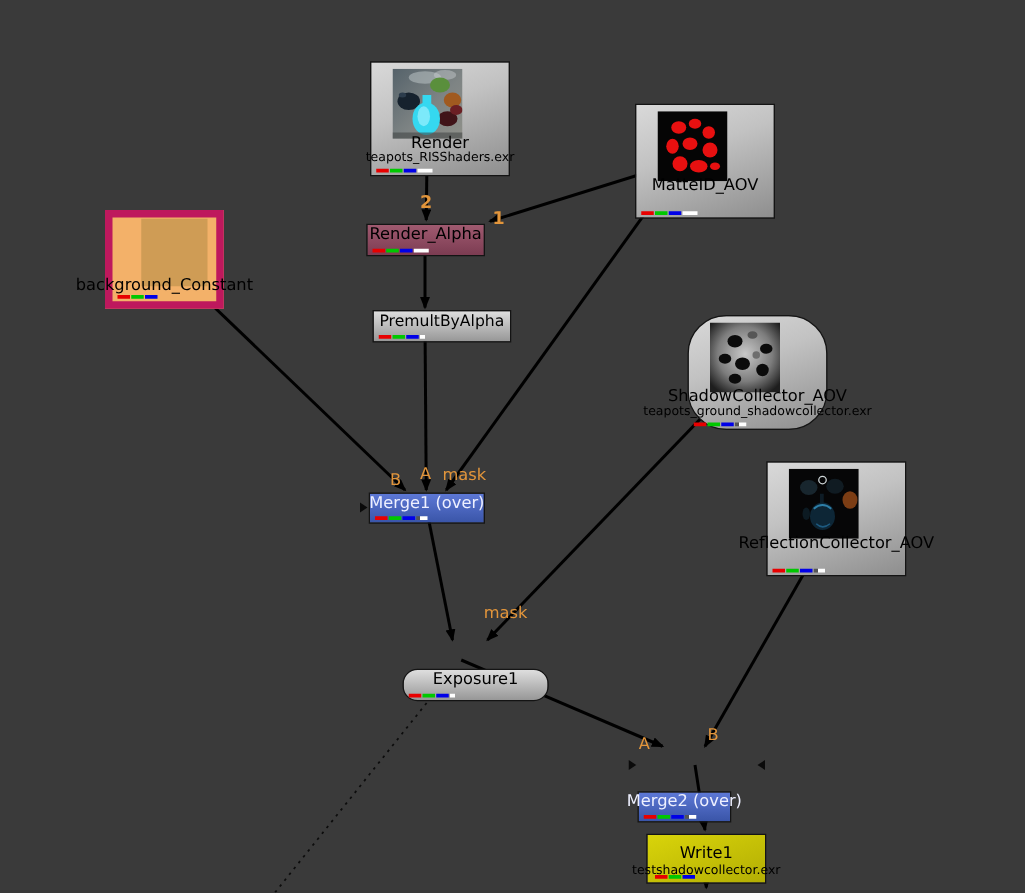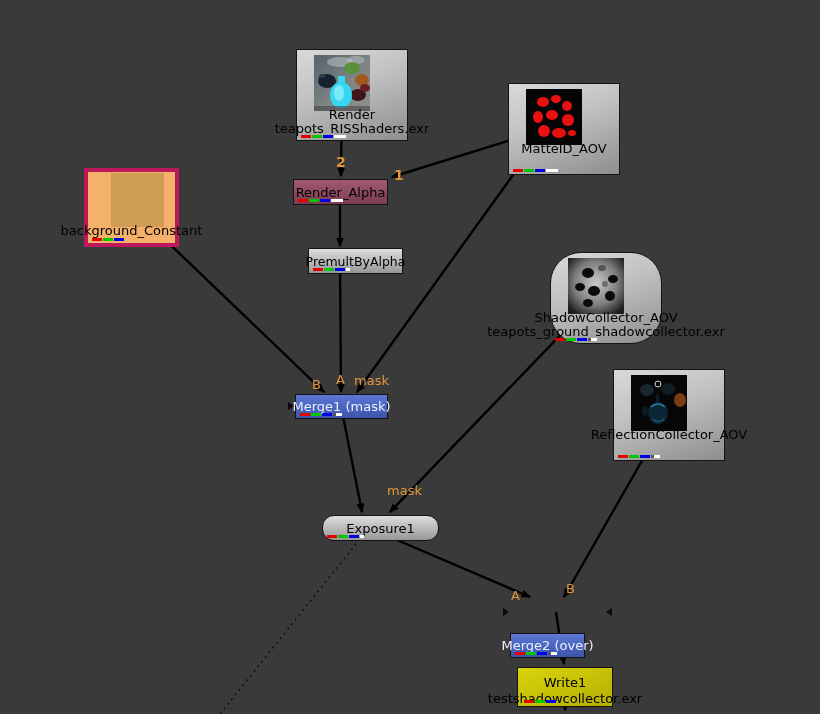--- a/index.html
+++ b/index.html
@@ -28,42 +28,42 @@
     width:112px;height:92px;
   }
   .thumb{position:absolute;left:17px;top:5px;width:56px;height:56px;display:block;}
   .node-title{
     position:absolute;left:50%;transform:translateX(-50%);
     white-space:nowrap;font-size:13px;color:#000;z-index:2;
   }
   .read .node-title{top:57px;}
   .node-file{
     position:absolute;left:50%;transform:translateX(-50%);
-    white-space:nowrap;font-size:13px;color:#000;z-index:2;top:71px;
+    white-space:nowrap;font-size:10px;color:#000;z-index:2;top:71px;
   }
   .strip{position:absolute;left:4px;bottom:2px;height:3px;display:flex;gap:1px;z-index:3;}
   .strip i{display:block;height:3px;}
   .c-r{background:#e80000;width:10px;}
   .c-g{background:#00c800;width:10px;}
   .c-b{background:#0000e8;width:10px;}
   .c-w{background:#ffffff;width:12px;}
   .c-half{background:linear-gradient(90deg,#555 0 3px,#fff 3px 100%);width:9px;}
 
   .op{
     height:26px;font-size:13px;text-align:center;
-    display:flex;align-items:center;justify-content:center;
+    display:flex;justify-content:center;
   }
   .op .op-label{white-space:nowrap;z-index:2;}
   .grey-op{background:linear-gradient(180deg,#dedede,#979797);}
   .maroon-op{background:linear-gradient(180deg,#a05a70,#7c3c52);}
   .blue-op{background:linear-gradient(180deg,#5d78d6,#3a55a8);color:#eef0ff;}
   .yellow-op{background:linear-gradient(160deg,#d9d40a,#b3ae04);}
 
   .constant{
-    background:#f3b169;border:4px solid #be185d;
+    background:#f3b169;border:6px solid #be185d;
     width:95px;height:79px;
   }
   .constant-inner{position:absolute;left:23px;top:1px;width:53px;height:54px;background:#cf9c55;}
   .constant .node-title{bottom:5px;top:auto;background:transparent;}
 
   .port-label{
     position:absolute;z-index:2;color:var(--port-label-orange);
     font-size:13px;white-space:nowrap;
   }
   .port-num{font-weight:bold;font-size:14px;}
@@ -172,21 +172,21 @@
   <div class="node op maroon-op" style="left:293px;top:179px;width:95px;">
     <span class="op-label">Render_Alpha</span>
     <div class="strip">
         <i class="c-r"></i>
         <i class="c-g"></i>
         <i class="c-b"></i>
         <i class="c-w"></i>
       </div>
   </div>
 
-  <div class="node op grey-op" style="left:308px;top:248px;width:95px;font-size:12.5px;">
+  <div class="node op grey-op" style="left:298px;top:248px;width:111px;font-size:12.5px;">
     <span class="op-label">PremultByAlpha</span>
     <div class="strip">
         <i class="c-r"></i>
         <i class="c-g"></i>
         <i class="c-b"></i>
         <i class="c-w" style="width:4px;"></i>
       </div>
   </div>
 
   <div class="node read" style="left:550px;top:252px;border-radius:31px;">
@@ -214,21 +214,21 @@
     <div class="node-file">teapots_ground_shadowcollector.exr</div>
     <div class="strip">
         <i class="c-r"></i>
         <i class="c-g"></i>
         <i class="c-b"></i>
         <i class="c-half"></i>
       </div>
   </div>
 
   <div class="node op blue-op" style="left:295px;top:394px;width:93px;height:25px;">
-    <span class="op-label">Merge1 (mask)</span>
+    <span class="op-label">Merge1 (over)</span>
     <div class="strip">
         <i class="c-r"></i>
         <i class="c-g"></i>
         <i class="c-b"></i>
         <i class="c-half"></i>
       </div>
   </div>
   <div class="side-arrow arrow-right" style="left:288px;top:402px;"></div>
 
   <div class="node read" style="left:613px;top:369px;">
@@ -246,21 +246,21 @@
     </svg>
     <div class="node-title">ReflectionCollector_AOV</div>
     <div class="strip">
         <i class="c-r"></i>
         <i class="c-g"></i>
         <i class="c-b"></i>
         <i class="c-half"></i>
       </div>
   </div>
 
-  <div class="node op grey-op" style="left:322px;top:515px;width:117px;border-radius:12px;">
+  <div class="node op grey-op" style="left:322px;top:535px;width:117px;border-radius:12px;">
     <span class="op-label">Exposure1</span>
     <div class="strip">
         <i class="c-r"></i>
         <i class="c-g"></i>
         <i class="c-b"></i>
         <i class="c-w" style="width:4px;"></i>
       </div>
   </div>
 
   <div class="node op blue-op" style="left:510px;top:589px;width:75px;height:25px;margin-top:44px;">

